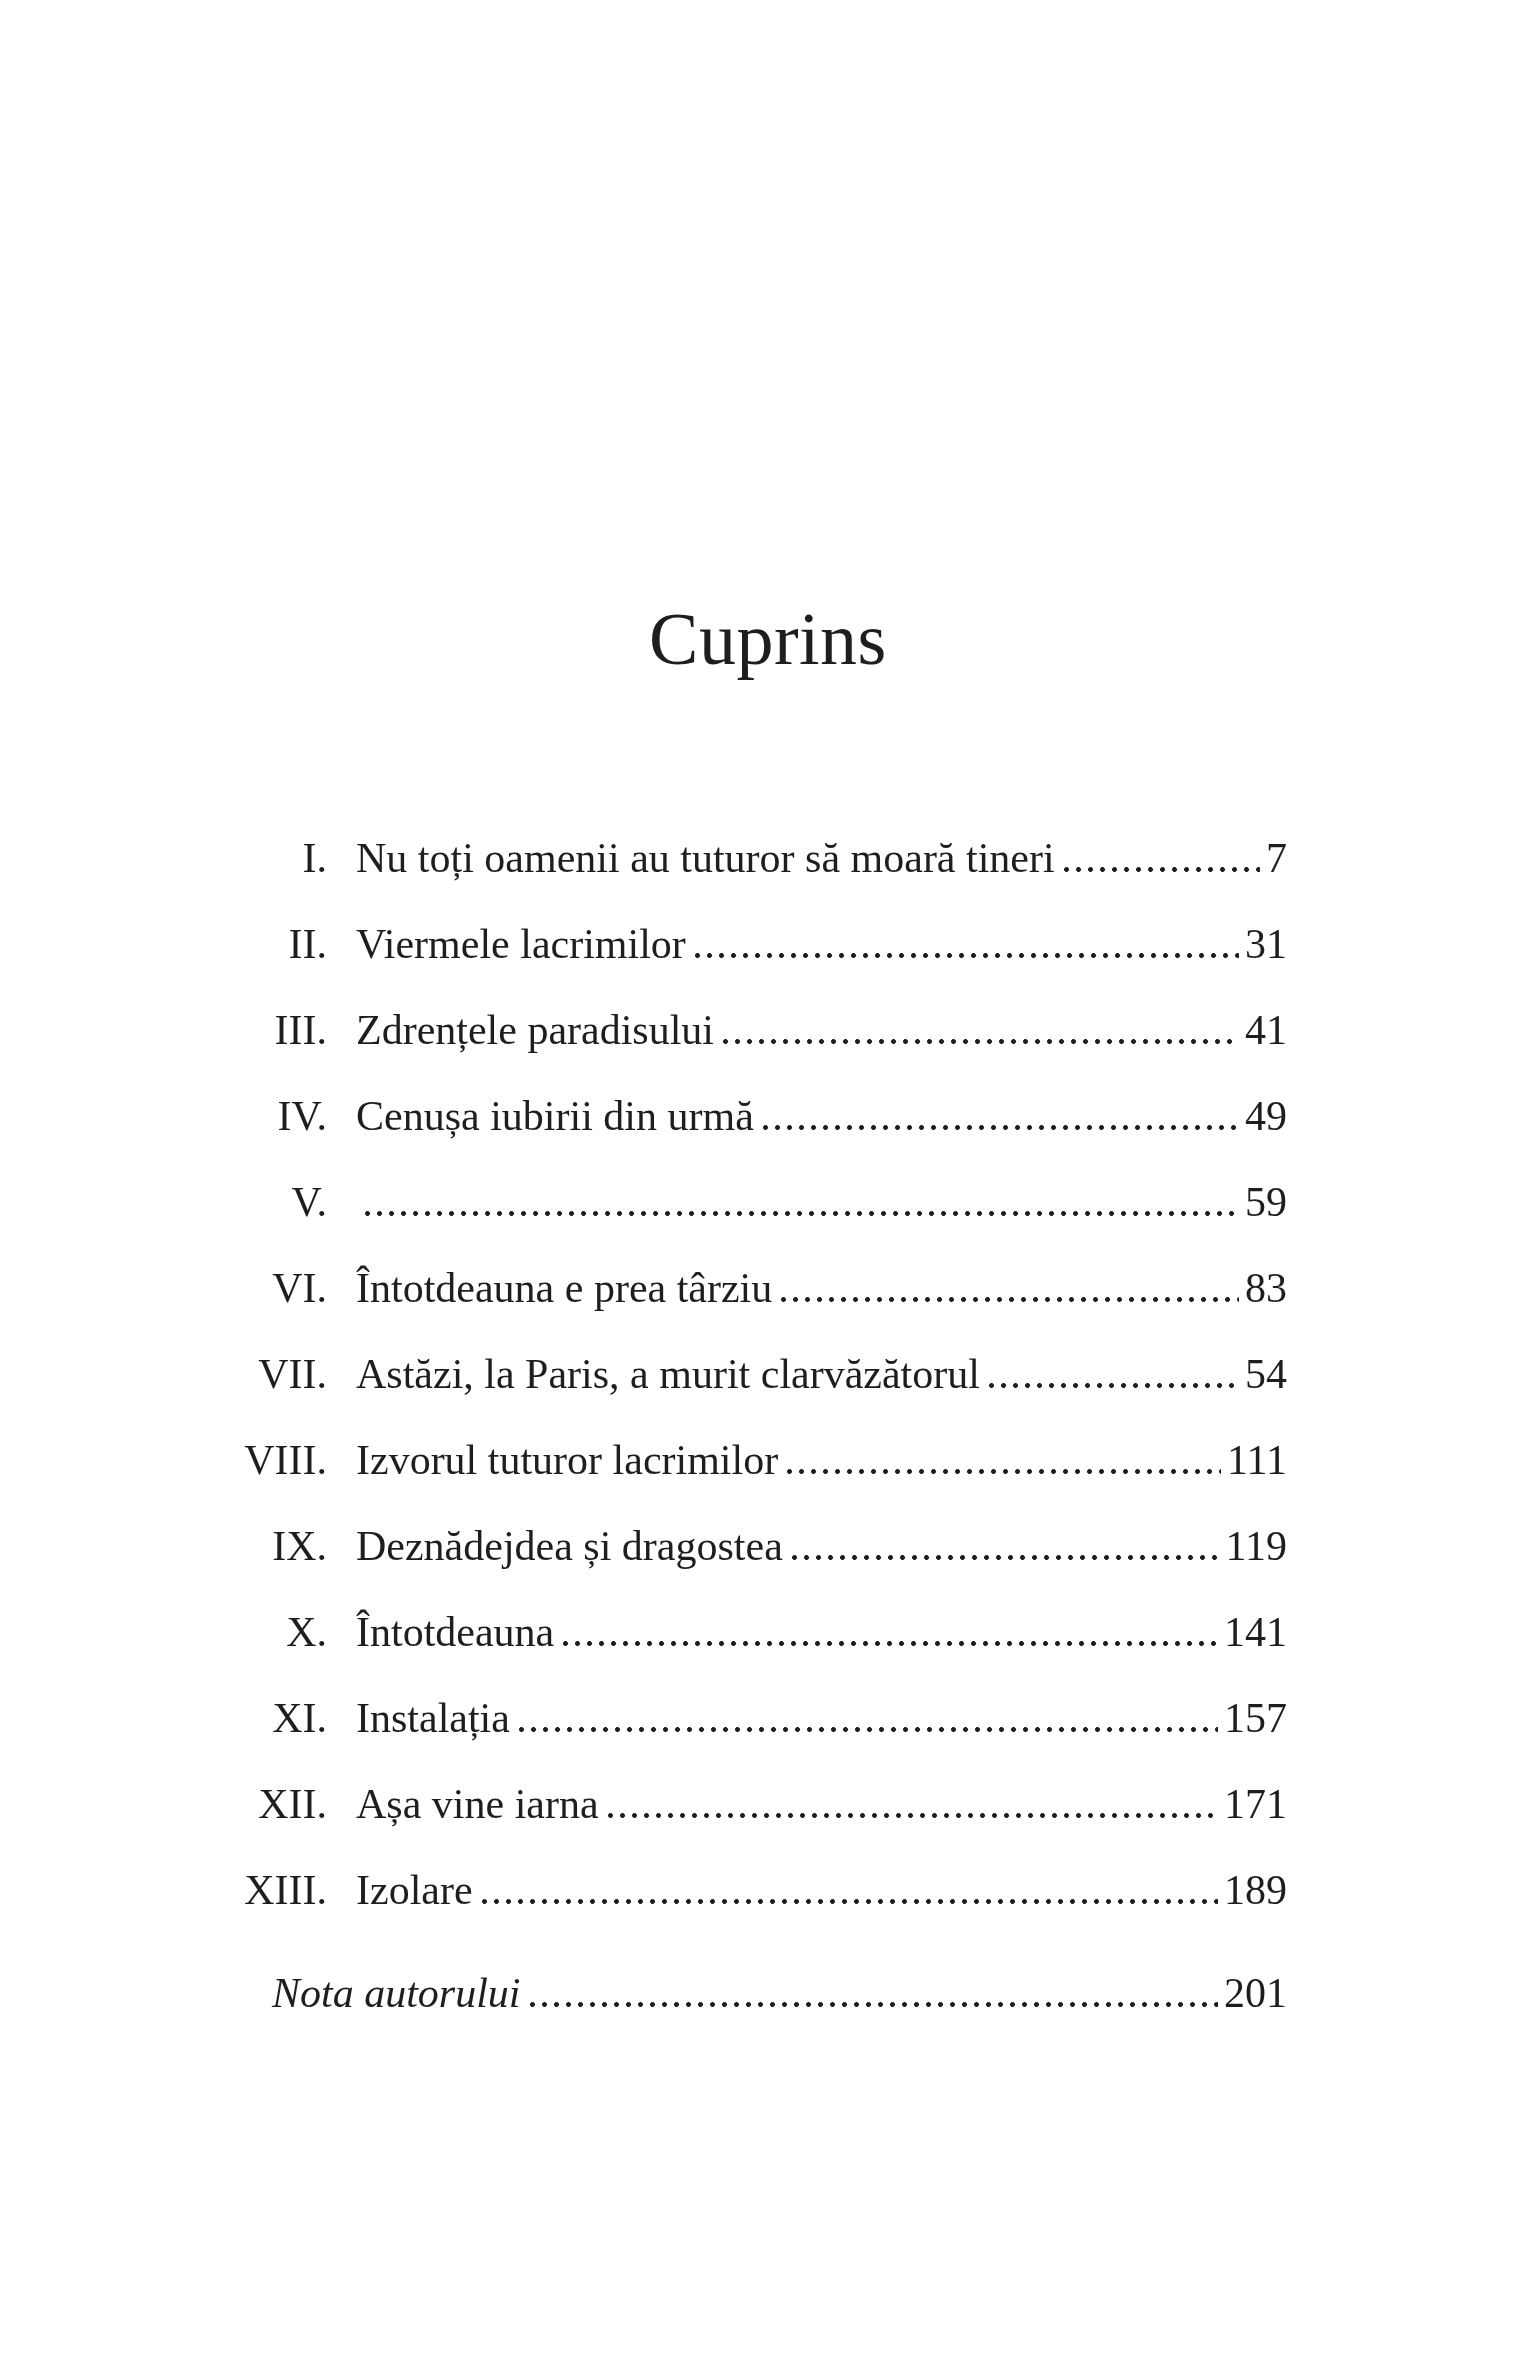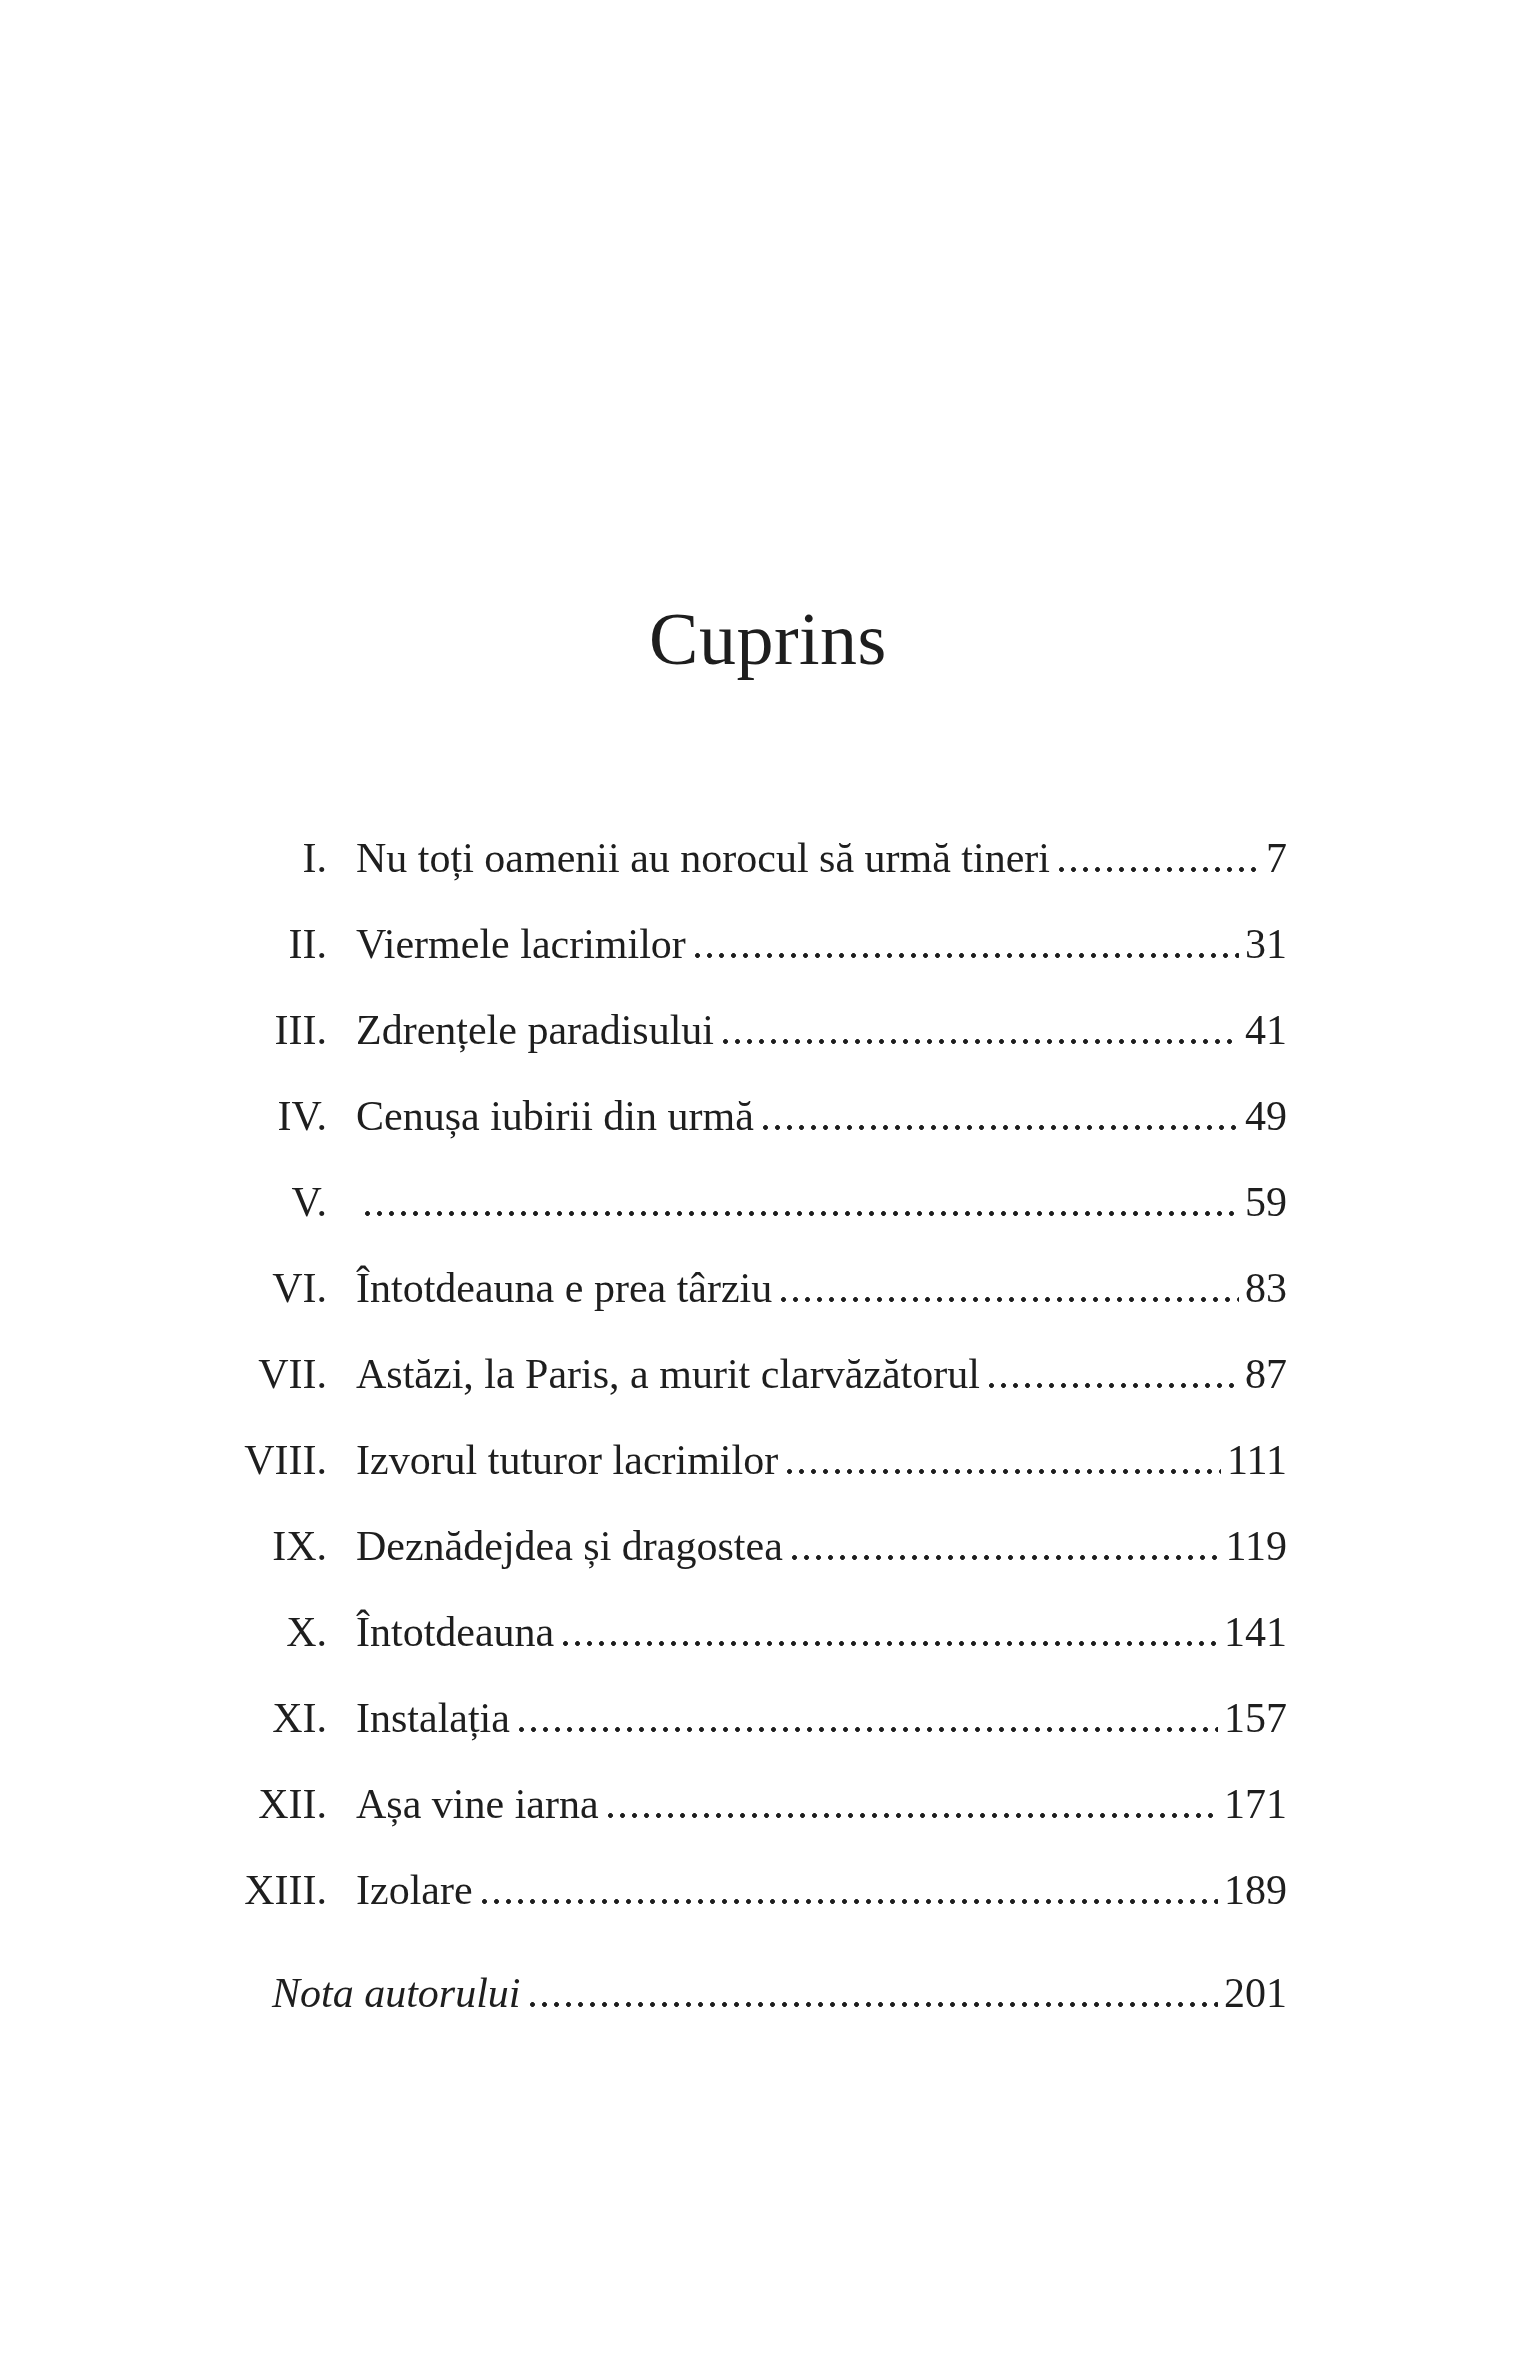--- a/index.html
+++ b/index.html
@@ -72,21 +72,21 @@
 </style>
 </head>
 <body>
 
 <div class="page">
   <h1 class="book-title">Cuprins</h1>
 
   <div class="toc">
       <div class="toc-row">
     <span class="numeral">I.</span>
-    <span class="entry-title">Nu toți oamenii au norocul să urmă tineri</span>
+    <span class="entry-title">Nu toți oamenii au tuturor să moară tineri</span>
     <span class="leader"></span>
     <span class="pagenum">7</span>
   </div>
       <div class="toc-row">
     <span class="numeral">II.</span>
     <span class="entry-title">Viermele lacrimilor</span>
     <span class="leader"></span>
     <span class="pagenum">31</span>
   </div>
       <div class="toc-row">
@@ -109,21 +109,21 @@
       <div class="toc-row">
     <span class="numeral">VI.</span>
     <span class="entry-title">Întotdeauna e prea târziu</span>
     <span class="leader"></span>
     <span class="pagenum">83</span>
   </div>
       <div class="toc-row">
     <span class="numeral">VII.</span>
     <span class="entry-title">Astăzi, la Paris, a murit clarvăzătorul</span>
     <span class="leader"></span>
-    <span class="pagenum">87</span>
+    <span class="pagenum">54</span>
   </div>
       <div class="toc-row">
     <span class="numeral">VIII.</span>
     <span class="entry-title">Izvorul tuturor lacrimilor</span>
     <span class="leader"></span>
     <span class="pagenum">111</span>
   </div>
       <div class="toc-row">
     <span class="numeral">IX.</span>
     <span class="entry-title">Deznădejdea și dragostea</span>

